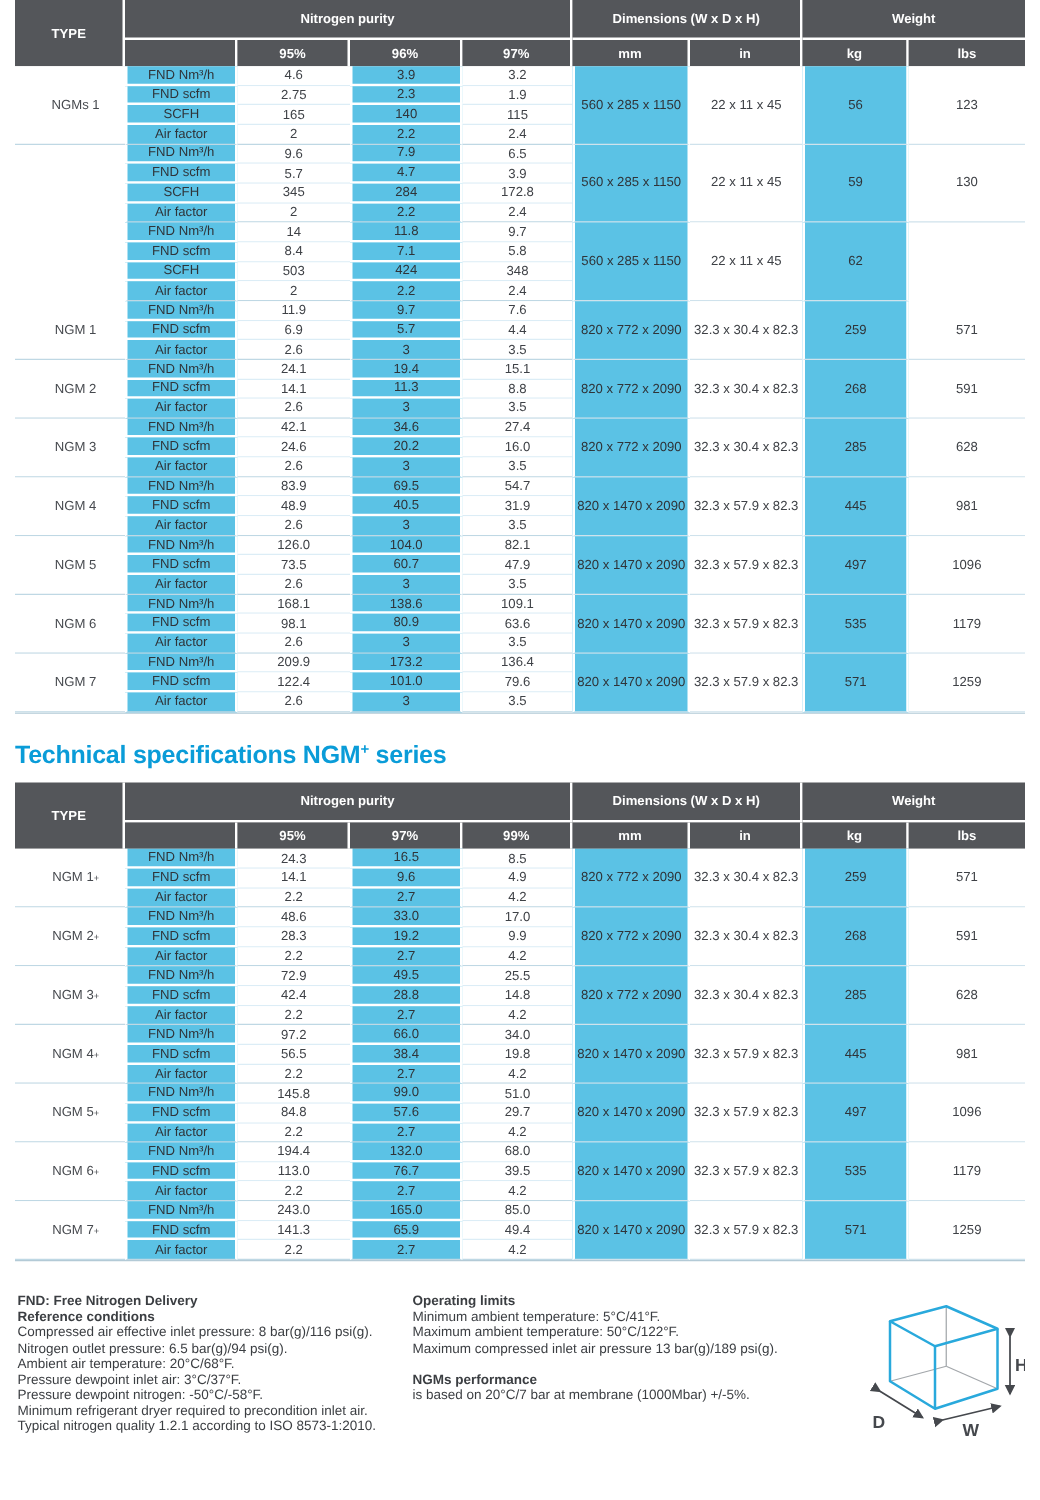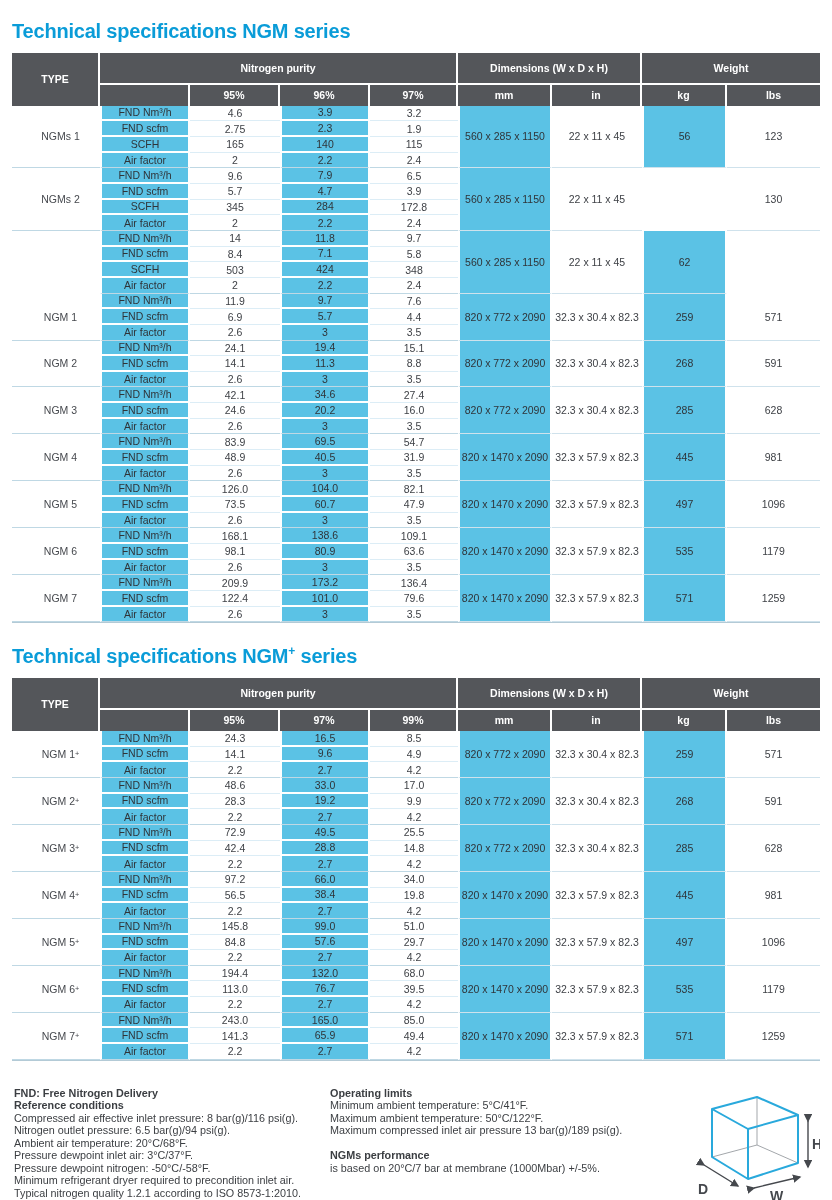--- a/index.html
+++ b/index.html
@@ -74,21 +74,20 @@
   .fline.blank { min-height: 12.5px; }
   .cube-wrap { width: 160px; margin-left: auto; margin-top: 2px; }
   .cube-wrap svg text { font-family: "Liberation Sans", sans-serif; font-weight: 700; fill: #45484d; font-size: 14px; }
 </style>
 </head>
 <body>
 
 <div class="page">
   <div class="content">
 
-    <h1 class="section-title"><span>Technical specifications NGM</span><sup></sup><span> series</span></h1>
 
     <div class="spec-table" id="table-0" style="grid-template-columns: 88px 90px 90px 90px 88px 94px 90px 85px 93px; grid-template-rows: 32px 21px repeat(33, 15.67px);">
         <div class="hcell" style="grid-area: 1 / 1 / span 2 / span 1;">TYPE</div>
         <div class="hcell span-top" style="grid-area: 1 / 2 / span 1 / span 4;">Nitrogen purity</div>
         <div class="hcell span-top" style="grid-area: 1 / 6 / span 1 / span 2;">Dimensions (W x D x H)</div>
         <div class="hcell span-top last" style="grid-area: 1 / 8 / span 1 / span 2;">Weight</div>
         <div class="hcell" style="grid-area: 2 / 2 / span 1 / span 1;"></div>
         <div class="hcell" style="grid-area: 2 / 3 / span 1 / span 1;">95%</div>
         <div class="hcell" style="grid-area: 2 / 4 / span 1 / span 1;">96%</div>
         <div class="hcell" style="grid-area: 2 / 5 / span 1 / span 1;">97%</div>
@@ -113,42 +112,39 @@
         <div class="val-cyan" style="grid-area: 5 / 4 / span 1 / span 1;">140</div>
         <div class="val-white" style="grid-area: 5 / 5 / span 1 / span 1;">115</div>
         <div class="label-cell gend" style="grid-area: 6 / 2 / span 1 / span 1;">Air factor</div>
         <div class="val-white gend" style="grid-area: 6 / 3 / span 1 / span 1;">2</div>
         <div class="val-cyan gend" style="grid-area: 6 / 4 / span 1 / span 1;">2.2</div>
         <div class="val-white gend" style="grid-area: 6 / 5 / span 1 / span 1;">2.4</div>
         <div class="merged-cyan gend" style="grid-area: 3 / 6 / span 4 / span 1;">560 x 285 x 1150</div>
         <div class="merged-white gend" style="grid-area: 3 / 7 / span 4 / span 1;">22 x 11 x 45</div>
         <div class="merged-cyan gend" style="grid-area: 3 / 8 / span 4 / span 1;">56</div>
         <div class="merged-white gend last" style="grid-area: 3 / 9 / span 4 / span 1;">123</div>
-        <div class="type-cell gend" style="grid-area: 7 / 1 / span 4 / span 1;">
-          <span>NGMs 2</span>
-          <sup style="font-size: 70%;"></sup>
-        </div>
         <div class="label-cell" style="grid-area: 7 / 2 / span 1 / span 1;">FND Nm³/h</div>
         <div class="val-white" style="grid-area: 7 / 3 / span 1 / span 1;">9.6</div>
         <div class="val-cyan" style="grid-area: 7 / 4 / span 1 / span 1;">7.9</div>
         <div class="val-white" style="grid-area: 7 / 5 / span 1 / span 1;">6.5</div>
         <div class="label-cell" style="grid-area: 8 / 2 / span 1 / span 1;">FND scfm</div>
         <div class="val-white" style="grid-area: 8 / 3 / span 1 / span 1;">5.7</div>
         <div class="val-cyan" style="grid-area: 8 / 4 / span 1 / span 1;">4.7</div>
         <div class="val-white" style="grid-area: 8 / 5 / span 1 / span 1;">3.9</div>
         <div class="label-cell" style="grid-area: 9 / 2 / span 1 / span 1;">SCFH</div>
         <div class="val-white" style="grid-area: 9 / 3 / span 1 / span 1;">345</div>
         <div class="val-cyan" style="grid-area: 9 / 4 / span 1 / span 1;">284</div>
         <div class="val-white" style="grid-area: 9 / 5 / span 1 / span 1;">172.8</div>
         <div class="label-cell gend" style="grid-area: 10 / 2 / span 1 / span 1;">Air factor</div>
         <div class="val-white gend" style="grid-area: 10 / 3 / span 1 / span 1;">2</div>
         <div class="val-cyan gend" style="grid-area: 10 / 4 / span 1 / span 1;">2.2</div>
         <div class="val-white gend" style="grid-area: 10 / 5 / span 1 / span 1;">2.4</div>
         <div class="merged-cyan gend" style="grid-area: 7 / 6 / span 4 / span 1;">560 x 285 x 1150</div>
         <div class="merged-white gend" style="grid-area: 7 / 7 / span 4 / span 1;">22 x 11 x 45</div>
+        <div class="merged-cyan gend" style="grid-area: 7 / 8 / span 4 / span 1;">59</div>
         <div class="merged-white gend last" style="grid-area: 7 / 9 / span 4 / span 1;">130</div>
         <div class="label-cell" style="grid-area: 11 / 2 / span 1 / span 1;">FND Nm³/h</div>
         <div class="val-white" style="grid-area: 11 / 3 / span 1 / span 1;">14</div>
         <div class="val-cyan" style="grid-area: 11 / 4 / span 1 / span 1;">11.8</div>
         <div class="val-white" style="grid-area: 11 / 5 / span 1 / span 1;">9.7</div>
         <div class="label-cell" style="grid-area: 12 / 2 / span 1 / span 1;">FND scfm</div>
         <div class="val-white" style="grid-area: 12 / 3 / span 1 / span 1;">8.4</div>
         <div class="val-cyan" style="grid-area: 12 / 4 / span 1 / span 1;">7.1</div>
         <div class="val-white" style="grid-area: 12 / 5 / span 1 / span 1;">5.8</div>
         <div class="label-cell" style="grid-area: 13 / 2 / span 1 / span 1;">SCFH</div>

